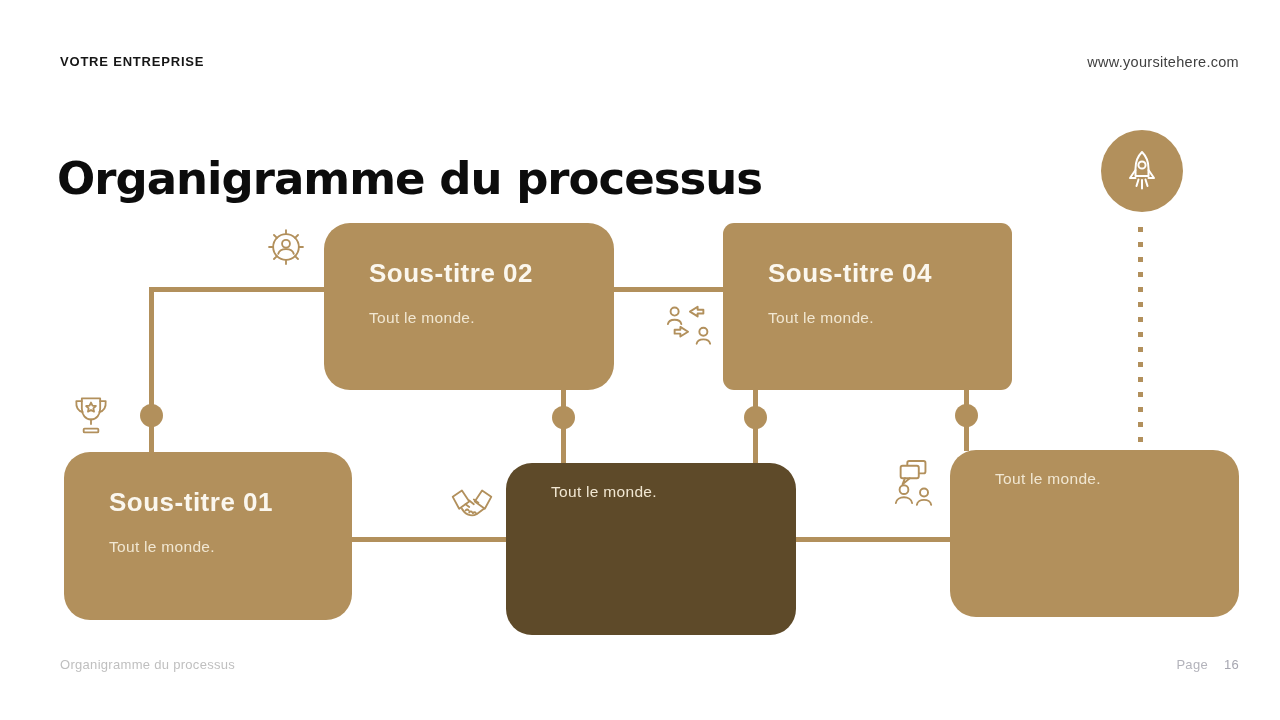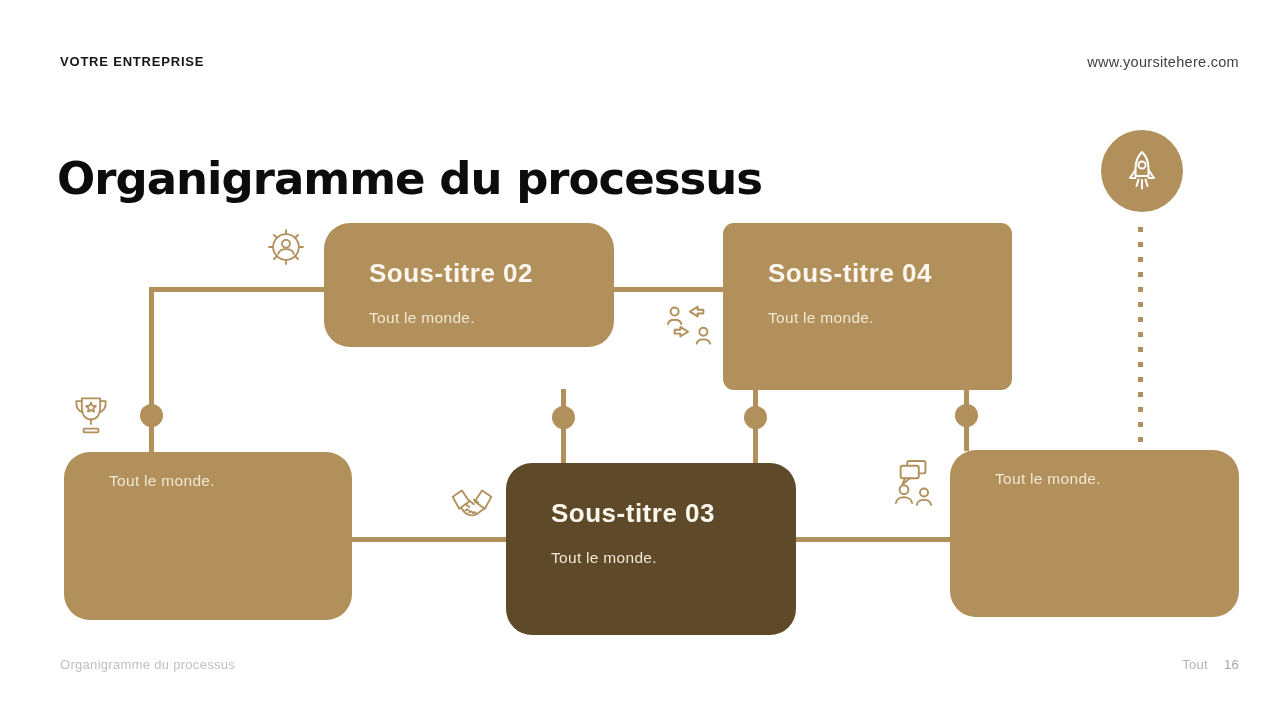--- a/index.html
+++ b/index.html
@@ -30,21 +30,21 @@
   .v3{left:744px;top:389px;width:5px;height:75px;}
   .v4{left:955px;top:389px;width:5px;height:62px;}
   .dot{position:absolute;width:23px;height:23px;border-radius:50%;background:#b2905c;}
   .dot1{left:131px;top:404px;} .dot2{left:543px;top:406px;}
   .dot3{left:735px;top:406px;} .dot4{left:946px;top:404px;}
 
   
   .box{position:absolute;background:#b2905c;border-radius:26px;color:#fbf7ee;}
   .box.dark{background:#5e4a29;}
   .box-01{left:55px;top:452px;width:288px;height:168px;}
-  .box-02{left:315px;top:223px;width:290px;height:124px;}
+  .box-02{left:315px;top:223px;width:290px;height:167px;}
   .box-03{left:497px;top:463px;width:290px;height:172px;}
   .box-04{left:714px;top:223px;width:289px;height:167px;border-radius:11px;}
   .box-05{left:941px;top:450px;width:289px;height:167px;}
   .box-title{margin:35px 0 0 45px;font-size:26px;font-weight:600;letter-spacing:.5px;color:#fbf7ee;}
   .box-sub{margin:20px 0 0 45px;font-size:15.5px;letter-spacing:.3px;color:#f1e7d2;}
 
   
   .deco{position:absolute;}
   .deco svg, .badge svg{display:block;}
   .deco svg *{stroke:#b2905c;fill:none;stroke-width:2;stroke-linecap:round;stroke-linejoin:round;}
@@ -144,40 +144,40 @@
       <rect class="occlude" x="8" y="10" width="19" height="13" rx="2"></rect>
       <path d="M12.5,23 l-2.5,6.5 l7.5,-6.5"></path>
       <circle cx="11.5" cy="35" r="4.6"></circle>
       <path d="M3,49 c1,-8 16,-8 17,0"></path>
       <circle cx="32.5" cy="38" r="4.2"></circle>
       <path d="M25,51 c1,-7 14,-7 15,0"></path>
     </svg>
   </div>
 
   <div class="box box-01">
+    <div class="box-title">Sous-titre 01</div>
     <div class="box-sub">Tout le monde.</div>
   </div>
 
   <div class="box box-02">
     <div class="box-title">Sous-titre 02</div>
     <div class="box-sub">Tout le monde.</div>
   </div>
 
   <div class="box dark box-03">
-    <div class="box-title">Sous-titre 03</div>
     <div class="box-sub">Tout le monde.</div>
   </div>
 
   <div class="box box-04">
     <div class="box-title">Sous-titre 04</div>
     <div class="box-sub">Tout le monde.</div>
   </div>
 
   <div class="box box-05">
     <div class="box-sub">Tout le monde.</div>
   </div>
 
   <div class="footer-left">Organigramme du processus</div>
   <div class="footer-right">
-    <span>Tout</span><span class="page-num">16</span>
+    <span>Page</span><span class="page-num">16</span>
   </div>
 
 </div>
 
 </body></html>

